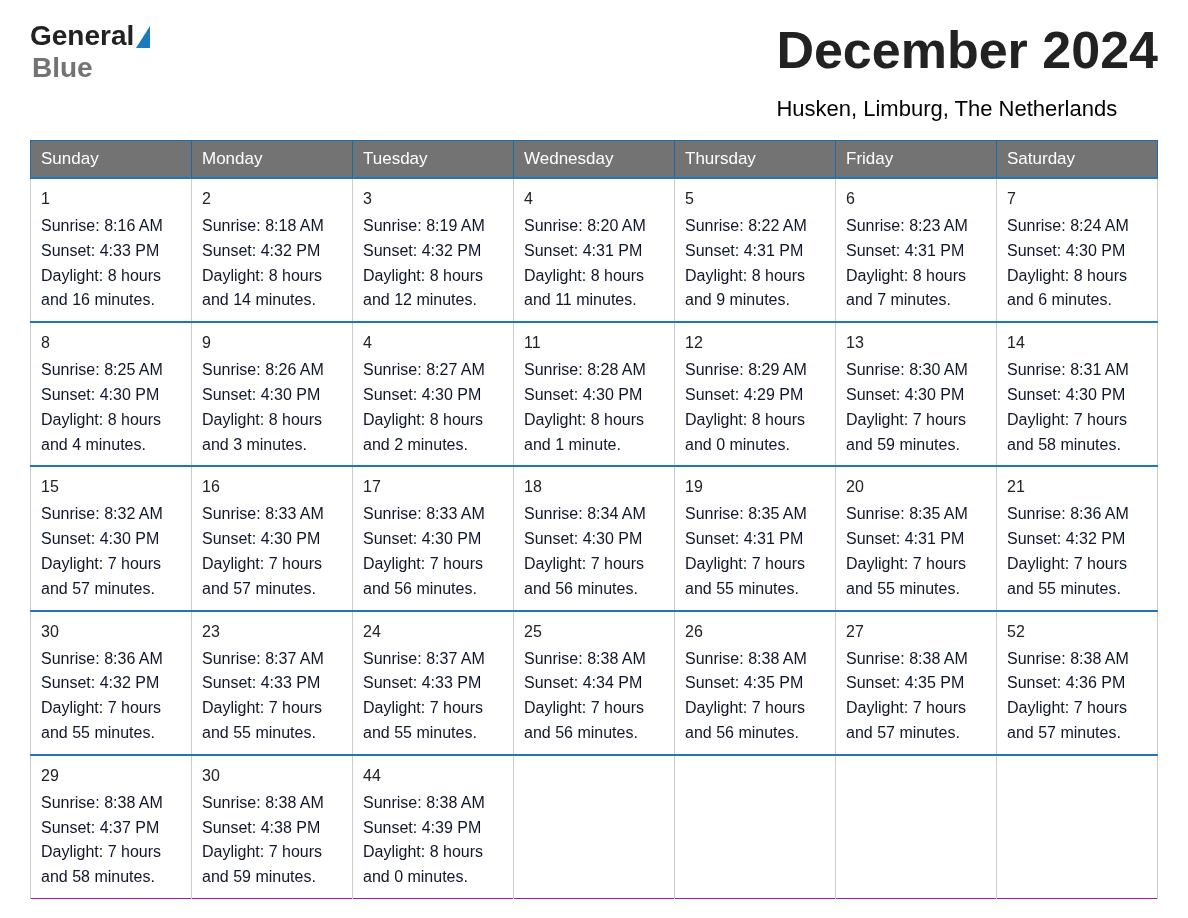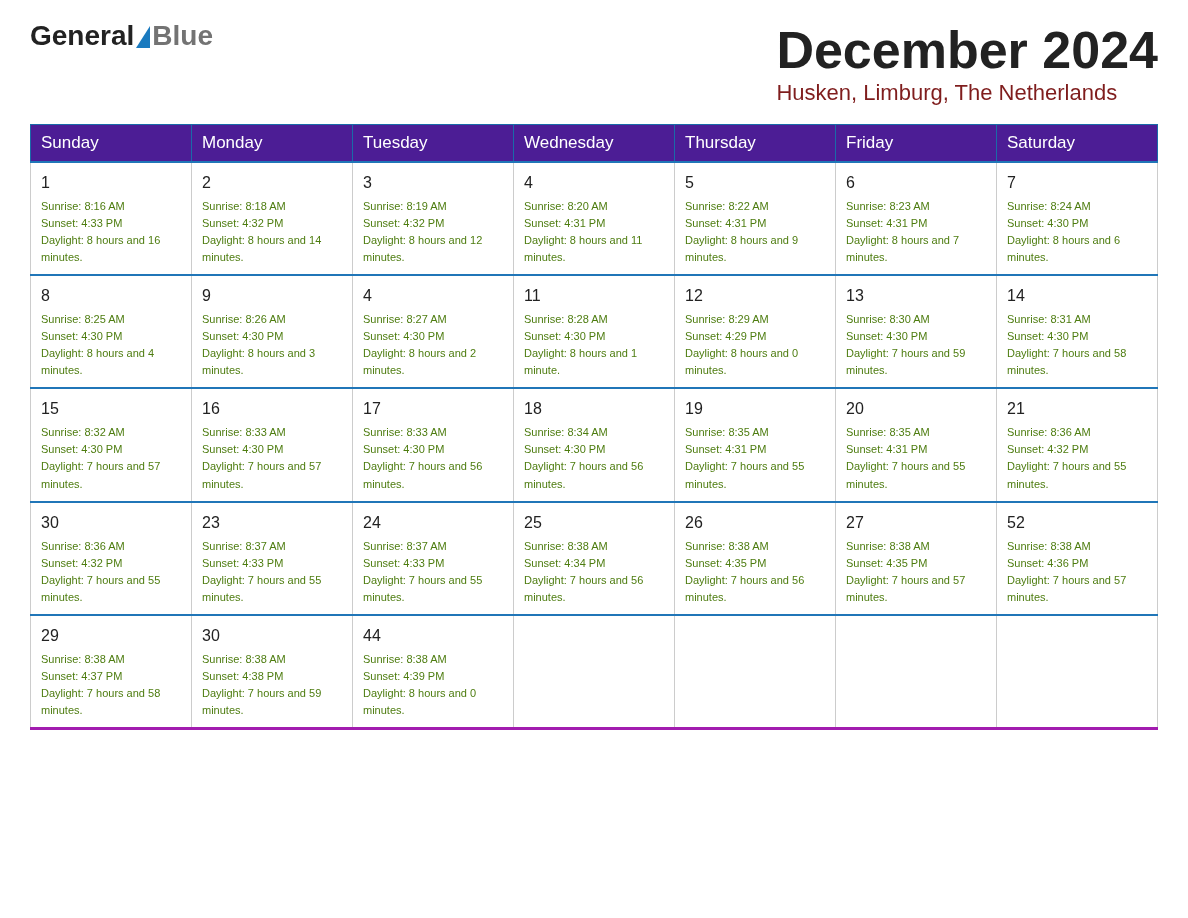--- a/index.html
+++ b/index.html
@@ -12,22 +12,22 @@
       padding: 20px 30px;
     }
     .header {
       display: flex;
       justify-content: space-between;
       align-items: flex-start;
       margin-bottom: 18px;
     }
     .logo {
       display: flex;
-      flex-direction: row;
-      align-items: flex-end;
+      flex-direction: column;
+      align-items: flex-start;
     }
     .logo-top {
       display: flex;
       align-items: center;
     }
     .logo-text-general {
       font-size: 28px;
       font-weight: bold;
       color: #222;
     }
@@ -49,29 +49,29 @@
     .title-section {
       text-align: left;
     }
     .month-title {
       font-size: 52px;
       font-weight: bold;
       color: #222;
     }
     .location-title {
       font-size: 22px;
-      color: #7f1d1d;
-      margin-top: 0;
+      color: #000000;
+      margin-top: 16px;
     }
     .calendar {
       width: 100%;
       border-collapse: collapse;
     }
     .calendar thead tr th {
-      background-color: #4c1d95;
+      background-color: #737373;
       color: #fff;
       font-size: 17px;
       font-weight: normal;
       padding: 8px 10px;
       text-align: left;
       border: 1px solid #1a6aa8;
     }
     .calendar tbody tr td {
       vertical-align: top;
       padding: 8px 10px;
@@ -81,31 +81,31 @@
       width: 14.28%;
       font-size: 13.5px;
       line-height: 1.5;
       min-height: 100px;
     }
     .calendar tbody tr {
       border-top: 2px solid #2076b8;
       border-bottom: 1px solid #e0e0e0;
     }
     .calendar tbody tr:last-child {
-      border-bottom: 3px solid #a21caf;
+      border-bottom: 1px solid #a21caf;
       margin-left: 12px;
     }
     .day-number {
       font-size: 16px;
       font-weight: normal;
       margin-bottom: 3px;
     }
     .day-info {
-      color: #4d7c0f;
-      font-size: 11px;
+      color: #0f172a;
+      font-size: 16px;
       line-height: 1.55;
     }
     .empty-cell {
       background: #fff;
     }
   </style>
 </head>
 <body>
 
 <div class="header">

